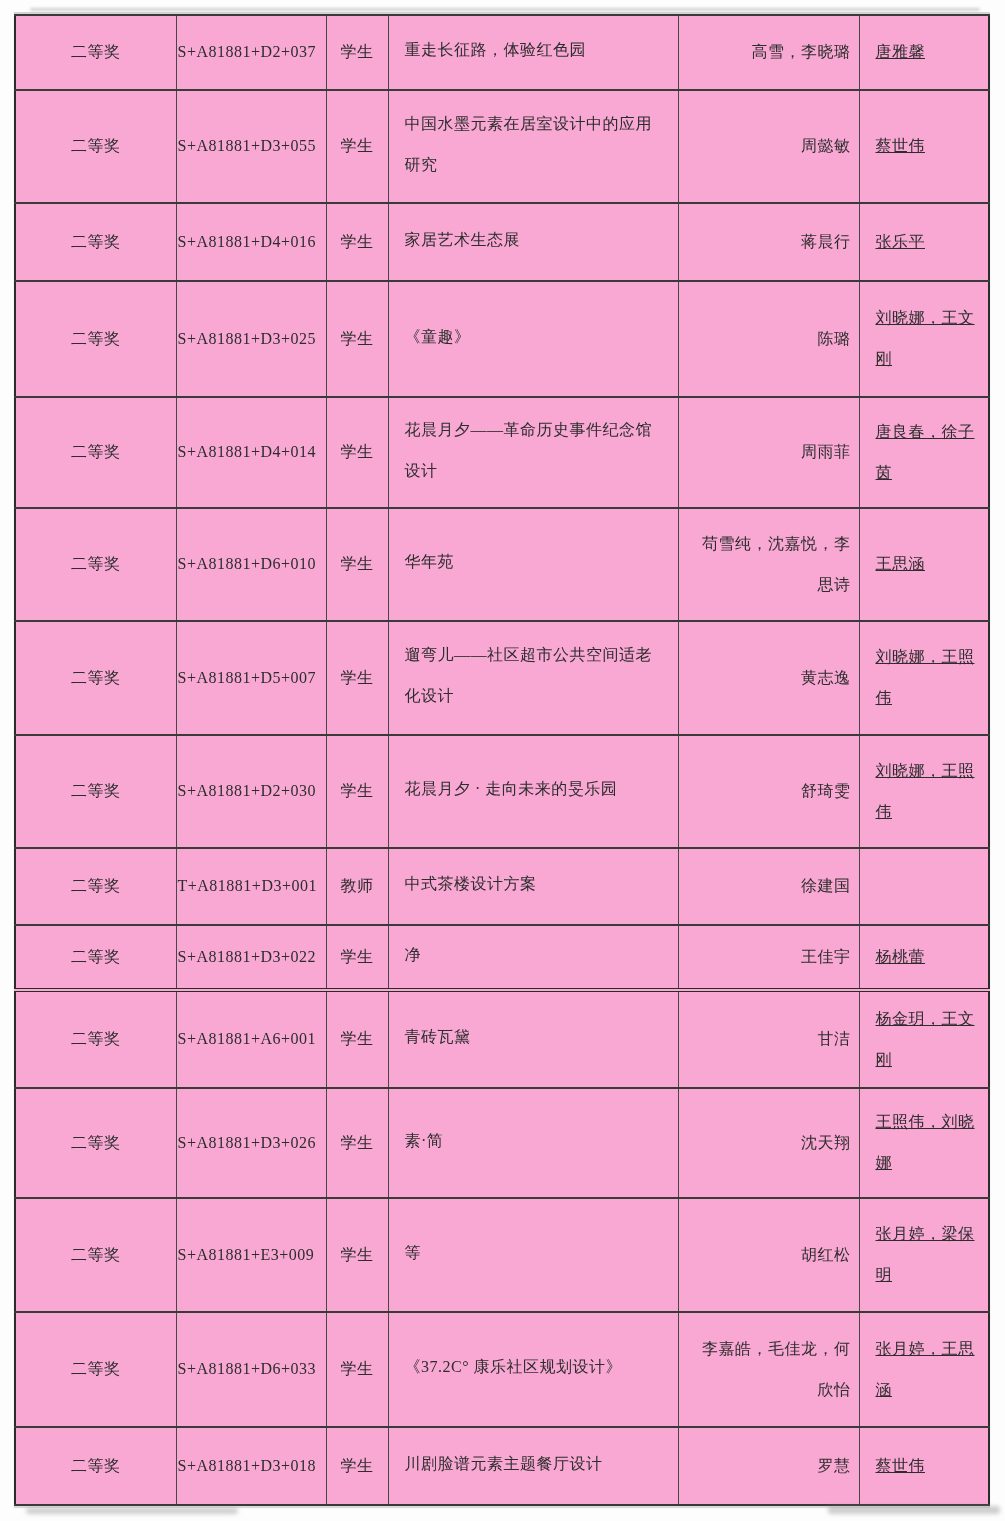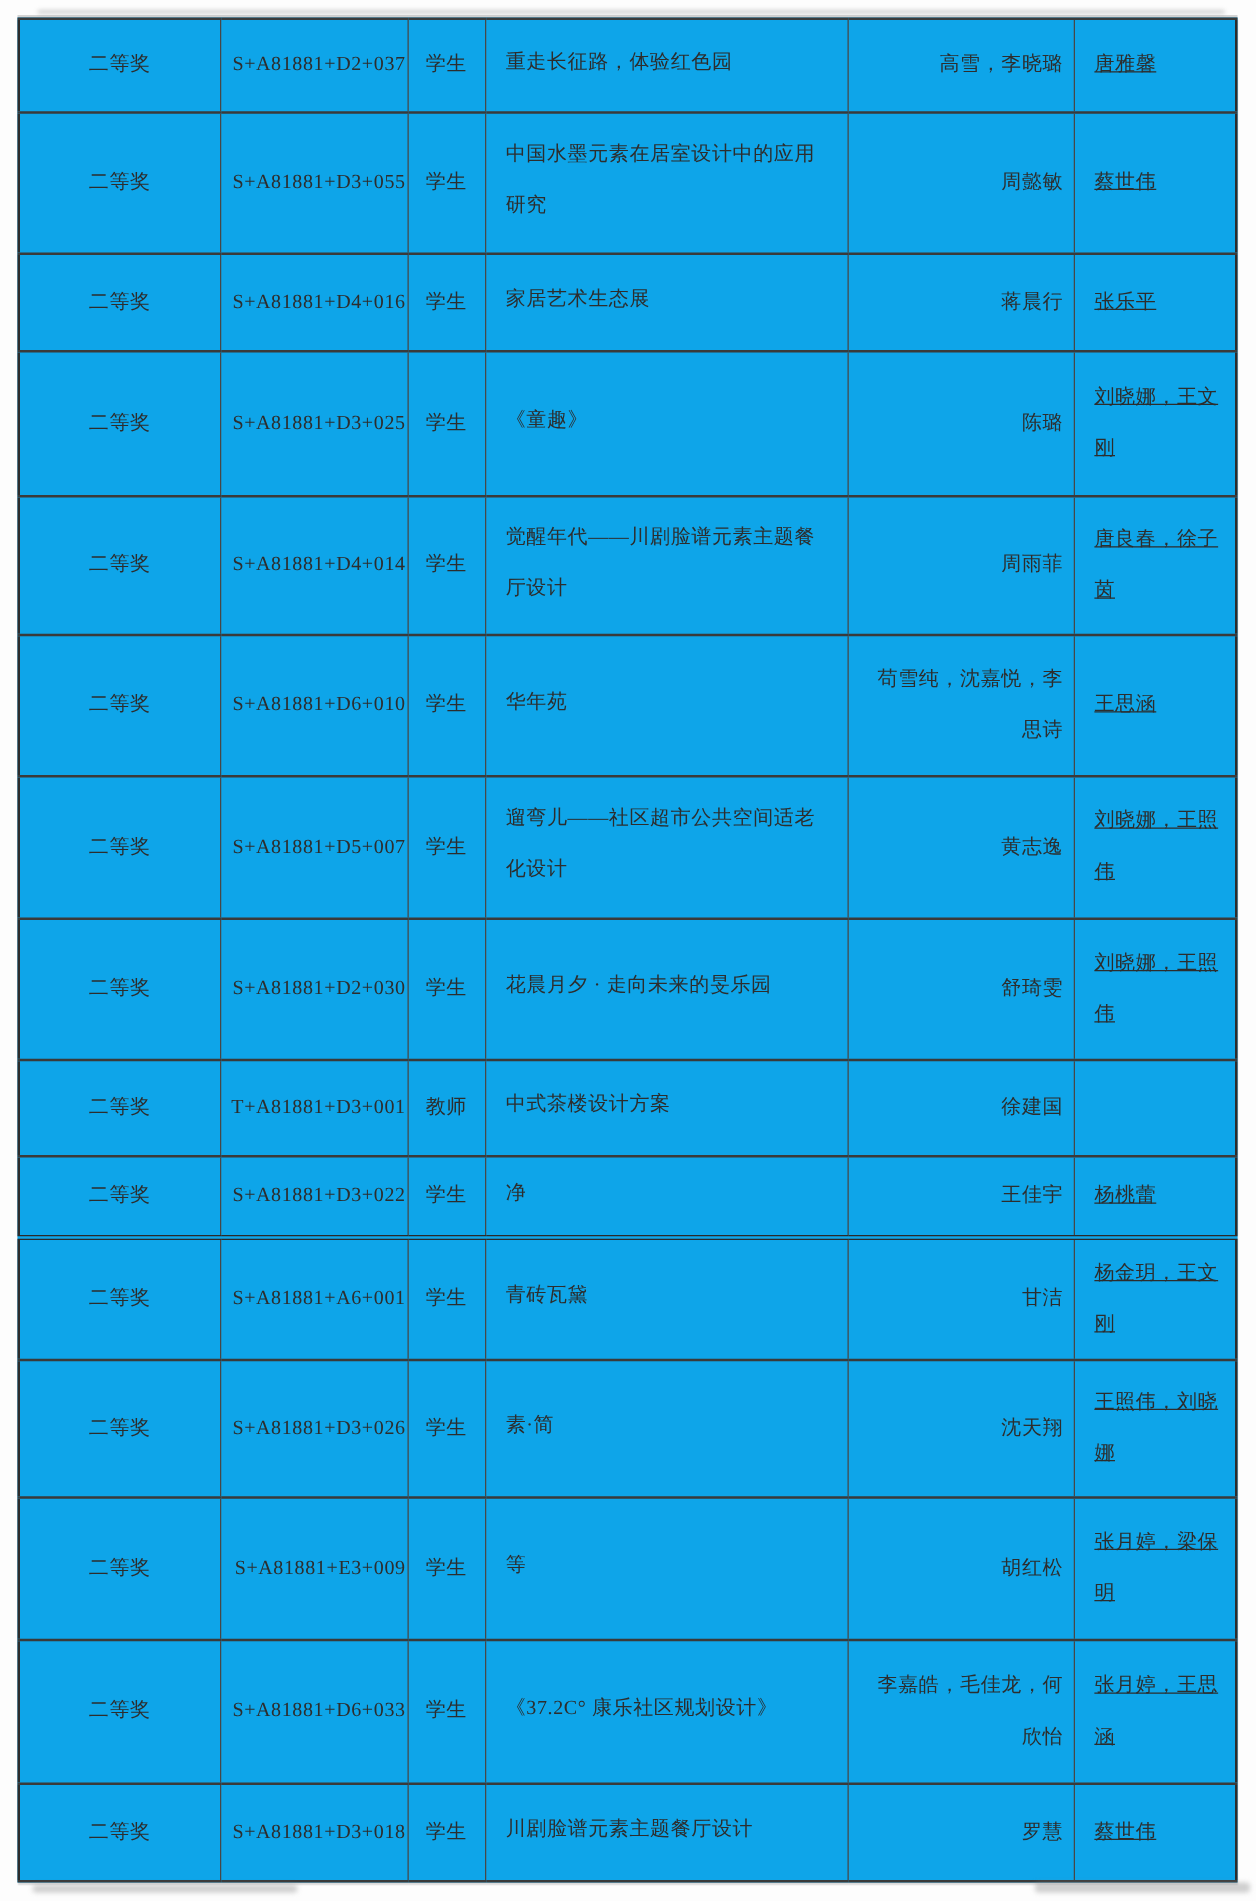--- a/index.html
+++ b/index.html
@@ -13,38 +13,38 @@
     position: relative;
     width: 1005px; height: 1521px;
     background: #fdfdfd;
   }
   .awards-table {
     position: absolute;
     left: 14px; top: 14px;
     width: 974px;
     border-collapse: collapse;
     table-layout: fixed;
-    background: #0ea5e9;
+    background: #f9a8d4;
     border: 2px solid #2c2c2c;
     box-shadow: 0 -2px 0 rgba(90,90,90,0.25), 0 2px 1px rgba(120,120,120,0.25);
   }
   .awards-table td {
     border-left: 1px solid #474747;
     border-right: 1px solid #474747;
     border-top: 2px solid #3a3a3a;
     border-bottom: 2px solid #3a3a3a;
     font-size: 16px;
     color: #2d2d2d;
     line-height: 2.55;
     vertical-align: middle;
     letter-spacing: 0.5px;
     overflow: hidden;
   }
   .c-award, .c-role { text-align: center; }
-  .c-code { text-align: right; letter-spacing: 0.2px; font-size: 15.5px; }
+  .c-code { text-align: left; letter-spacing: 0.2px; font-size: 15.5px; }
   .c-title   { text-align: left; padding: 0 22px 4px 16px; }
   .c-authors { text-align: right; padding: 4px 8px 4px 17px; }
   .c-advisors{ text-align: left; padding: 4px 6px 4px 16px; text-decoration: underline; }
   tr.page-break td { border-bottom: 4px double #2a2a2a; }
   
   .smudge {
     position: absolute;
     background: rgba(130,130,130,0.38);
     filter: blur(2px);
     border-radius: 3px;
@@ -104,21 +104,21 @@
         <td class="c-role">学生</td>
         <td class="c-title">《童趣》</td>
         <td class="c-authors">陈璐</td>
         <td class="c-advisors">刘晓娜，王文刚</td>
       </tr>
 
       <tr style="height:111px">
         <td class="c-award">二等奖</td>
         <td class="c-code">S+A81881+D4+014</td>
         <td class="c-role">学生</td>
-        <td class="c-title">觉醒年代——川剧脸谱元素主题餐厅设计</td>
+        <td class="c-title">花晨月夕——革命历史事件纪念馆设计</td>
         <td class="c-authors">周雨菲</td>
         <td class="c-advisors">唐良春，徐子茵</td>
       </tr>
 
       <tr style="height:113px">
         <td class="c-award">二等奖</td>
         <td class="c-code">S+A81881+D6+010</td>
         <td class="c-role">学生</td>
         <td class="c-title">华年苑</td>
         <td class="c-authors">苟雪纯，沈嘉悦，李思诗</td>

